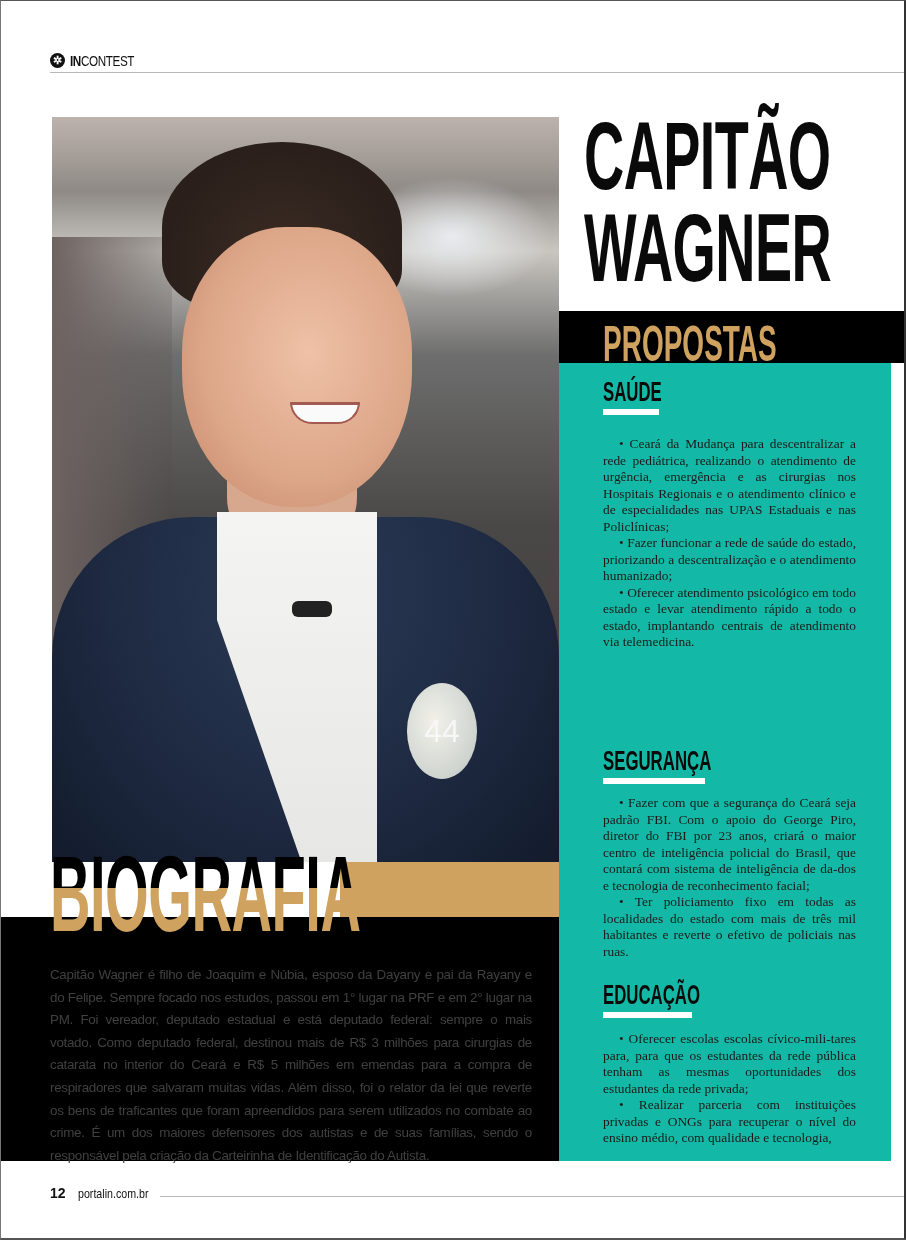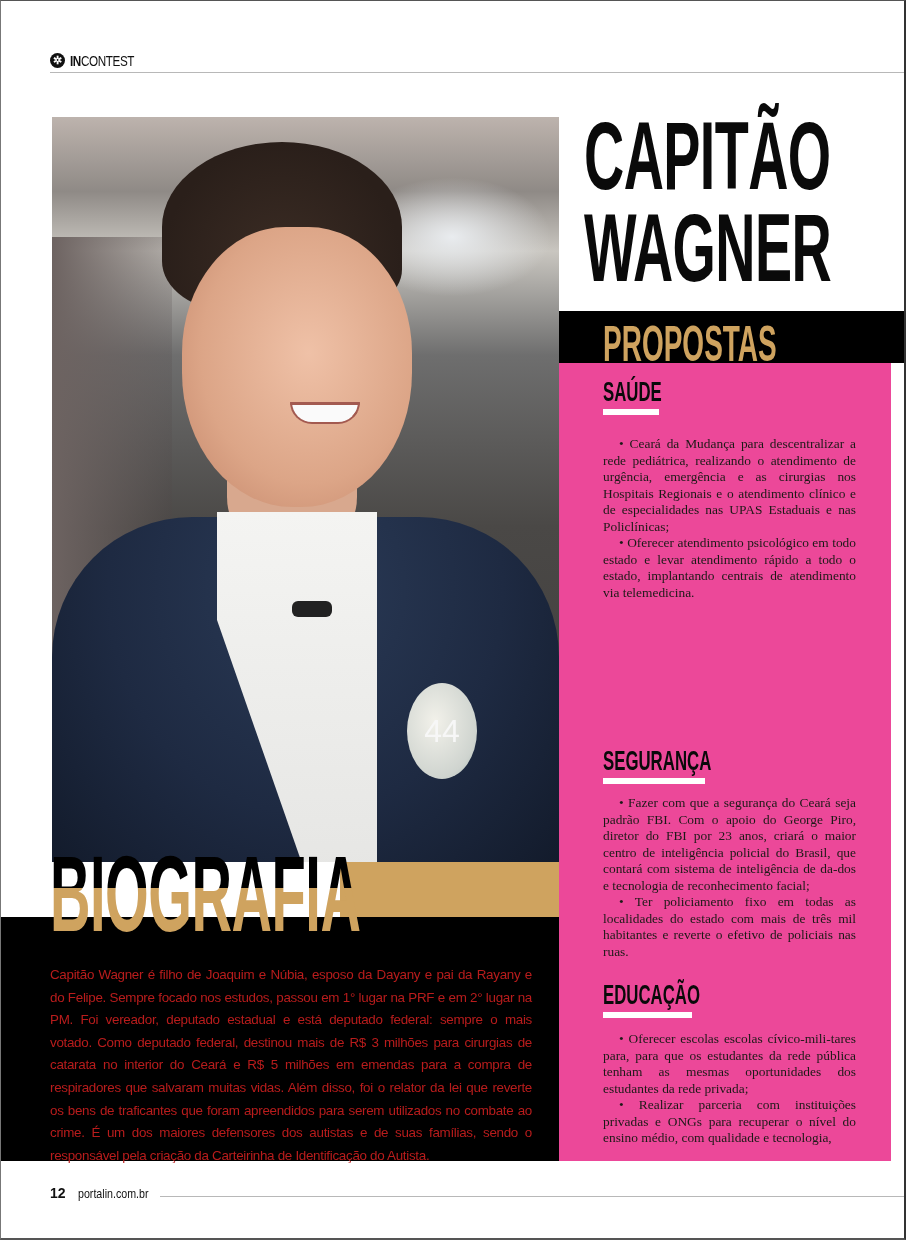--- a/index.html
+++ b/index.html
@@ -28,35 +28,35 @@
   .photo .smile { position: absolute; left: 238px; top: 285px; width: 70px; height: 22px; background: #fafafa; border-radius: 0 0 35px 35px; border: 2px solid #a35a50; border-top: 3px solid #a35a50; }
   .photo .badge { position: absolute; left: 355px; top: 566px; width: 70px; height: 96px; border-radius: 50%; background: radial-gradient(ellipse at 40% 40%, #f2f1ea 0%, #cfd4cf 70%, #9fb0ac 100%); color: #f7f7f7; font-weight: normal; font-size: 32px; text-align: center; line-height: 96px; }
   .photo .mic { position: absolute; left: 240px; top: 484px; width: 40px; height: 16px; background: #222; border-radius: 6px; }
 
   
   .title { position: absolute; left: 584px; top: 110px; width: 320px; color: #0a0a0a; font-weight: 900; font-size: 96px; line-height: 92px; letter-spacing: -1px; transform: scaleX(0.58); transform-origin: left top; white-space: nowrap; }
 
   
   .props-bar { position: absolute; left: 559px; top: 311px; width: 347px; height: 52px; background: #000; }
   .props-title { position: absolute; left: 603px; top: 318px; font-size: 50px; font-weight: 900; color: #cfa35f; line-height: 52px; transform: scaleX(0.56); transform-origin: left top; white-space: nowrap; letter-spacing: 0px; }
-  .gold-col { position: absolute; left: 559px; top: 363px; width: 332px; height: 798px; background: #ec4899; overflow: hidden; }
+  .gold-col { position: absolute; left: 559px; top: 363px; width: 332px; height: 798px; background: #14b8a6; overflow: hidden; }
   .section { position: absolute; left: 44px; width: 253px; }
   .sec-head { display: inline-block; position: relative; font-weight: 900; font-size: 28px; line-height: 30px; color: #0a0a0a; transform: scaleX(0.6); transform-origin: left top; white-space: nowrap; }
   .sec-rule { height: 6px; background: #ffffff; margin-top: 2px; }
   .sec-body { margin-top: 10px; font-family: Liberation Serif, serif; font-size: 13.4px; line-height: 16.5px; color: #1c1a17; text-align: justify; }
   .sec-body p { text-indent: 16px; }
 
   
   .bio-gold { position: absolute; left: 340px; top: 862px; width: 219px; height: 55px; background: #cfa35f; }
   .bio-black { position: absolute; left: 0; top: 917px; width: 559px; height: 244px; background: #000; }
   .bio-title-wrap { position: absolute; left: 50px; top: 850px; width: 400px; height: 90px; overflow: hidden; }
   .bio-title { position: absolute; left: 0; top: 0; font-size: 108px; font-weight: 900; line-height: 88px; white-space: nowrap; transform: scaleX(0.52); transform-origin: left top; letter-spacing: -1px; }
   .bio-title.top { color: #000; clip-path: inset(0 0 50px 0); }
   .bio-title.bot { color: #cfa35f; clip-path: inset(38px 0 0 0); }
-  .bio-text { position: absolute; left: 50px; top: 964px; width: 482px; color: #b91c1c; font-size: 13.4px; line-height: 22.6px; text-align: justify; letter-spacing: -0.3px; }
+  .bio-text { position: absolute; left: 50px; top: 964px; width: 482px; color: #404040; font-size: 13.4px; line-height: 22.6px; text-align: justify; letter-spacing: -0.3px; }
 
   
   .footer { position: absolute; left: 50px; top: 1185px; display: flex; align-items: flex-end; gap: 12px; }
   .footer .page-num { font-weight: 900; font-size: 14px; color: #111; }
   .footer .site { font-size: 13px; color: #111; transform: scaleX(0.82); transform-origin: left center; }
   .footer-rule { position: absolute; left: 160px; right: 0; top: 1196px; height: 1px; background: #b8b8b8; }
 </style>
 </head>
 <body>
 
@@ -88,20 +88,21 @@
 
 <div class="props-bar"></div>
 <div class="props-title">PROPOSTAS</div>
 
 <div class="gold-col">
   <div class="section" style="top:14px;">
     <div class="sec-head">SAÚDE</div>
     <div class="sec-rule" style="width:56px;"></div>
     <div class="sec-body" style="margin-top:21px;">
       <p>• Ceará da Mudança para descentralizar a rede pediátrica, realizando o atendimento de urgência, emergência e as cirurgias nos Hospitais Regionais e o atendimento clínico e de especialidades nas UPAS Estaduais e nas Policlínicas;</p>
+      <p>• Fazer funcionar a rede de saúde do estado, priorizando a descentralização e o atendimento humanizado;</p>
       <p>• Oferecer atendimento psicológico em todo estado e levar atendimento rápido a todo o estado, implantando centrais de atendimento via telemedicina.</p>
     </div>
   </div>
 
   <div class="section" style="top:383px;">
     <div class="sec-head">SEGURANÇA</div>
     <div class="sec-rule" style="width:102px;"></div>
     <div class="sec-body" style="margin-top:11px;">
       <p>• Fazer com que a segurança do Ceará seja padrão FBI. Com o apoio do George  Piro, diretor do FBI por 23 anos, criará o maior centro de inteligência policial do Brasil, que contará com sistema de inteligência de da-dos e tecnologia de reconhecimento facial;</p>
       <p>• Ter policiamento fixo em todas as localidades do estado com mais de três mil habitantes e reverte o efetivo de policiais nas ruas.</p>

